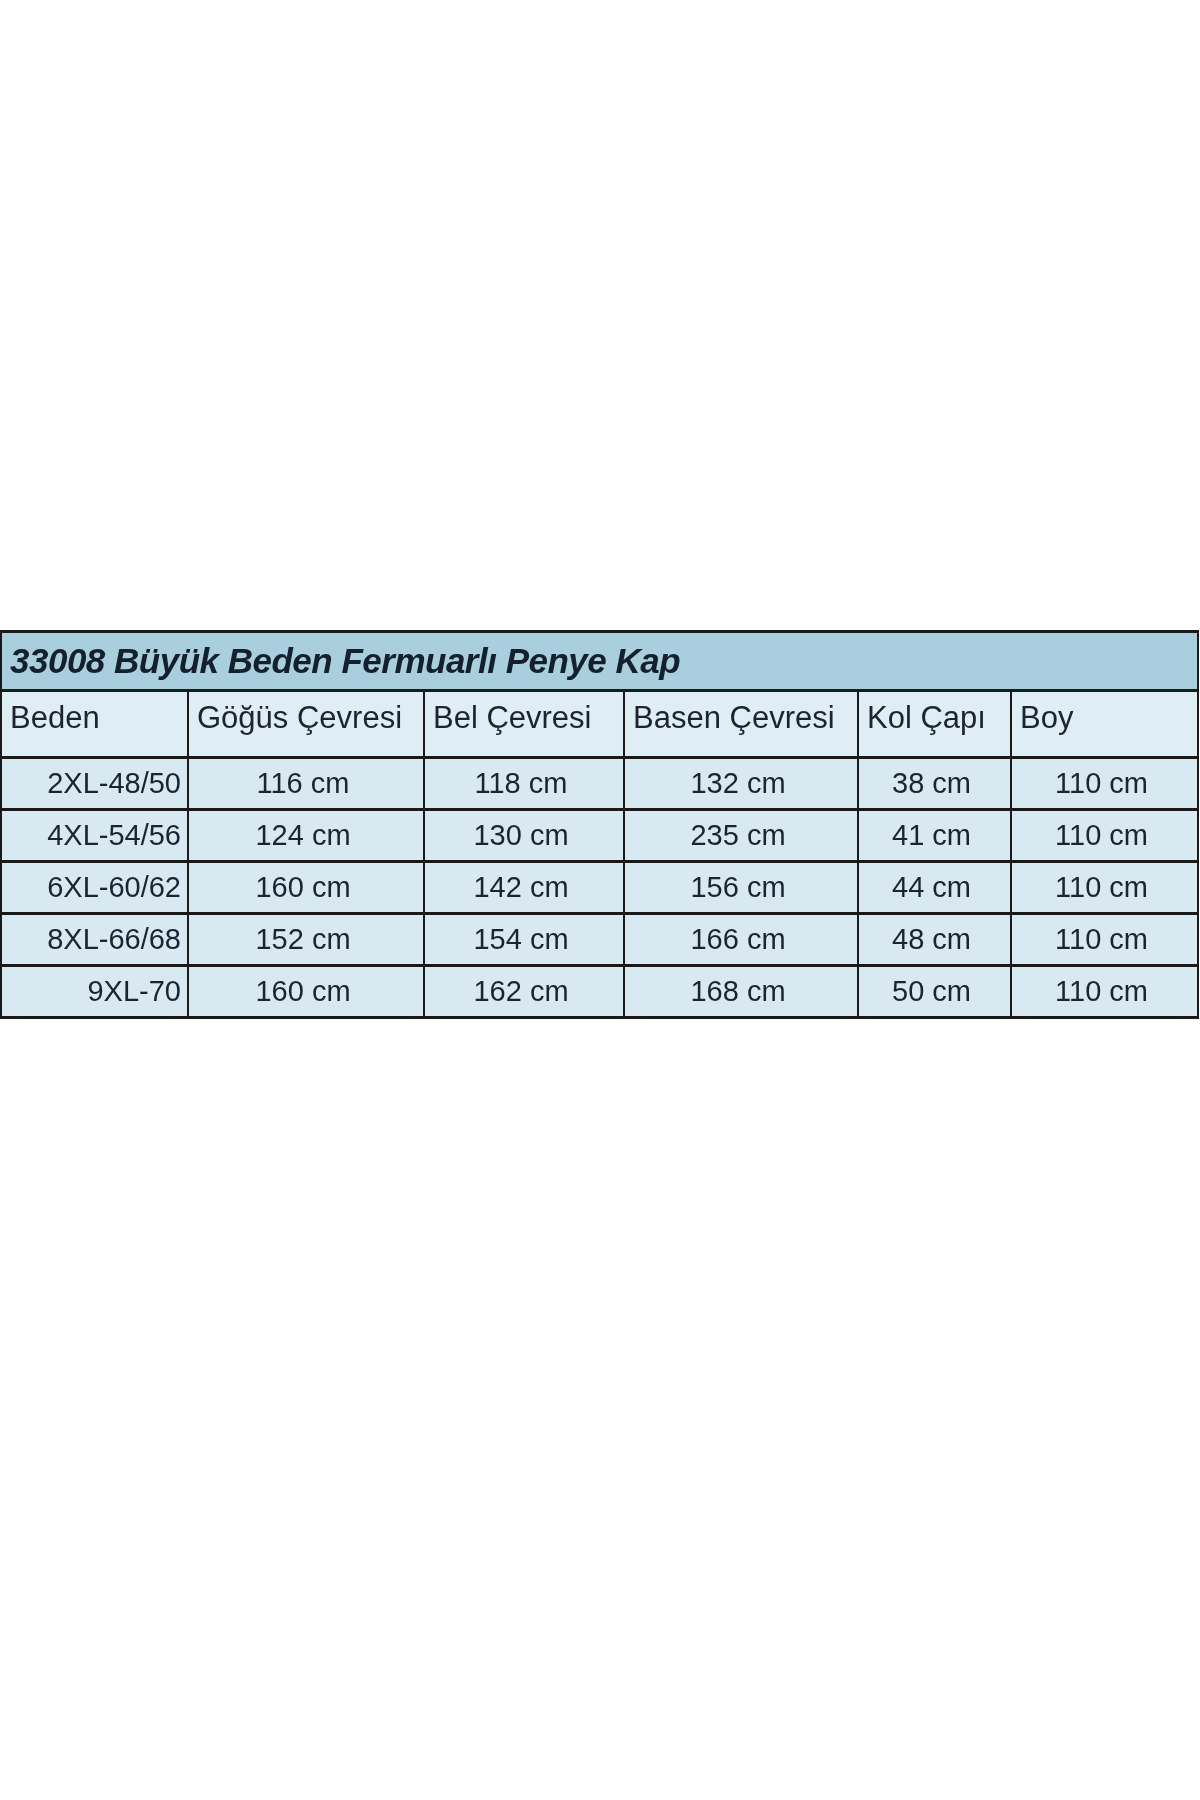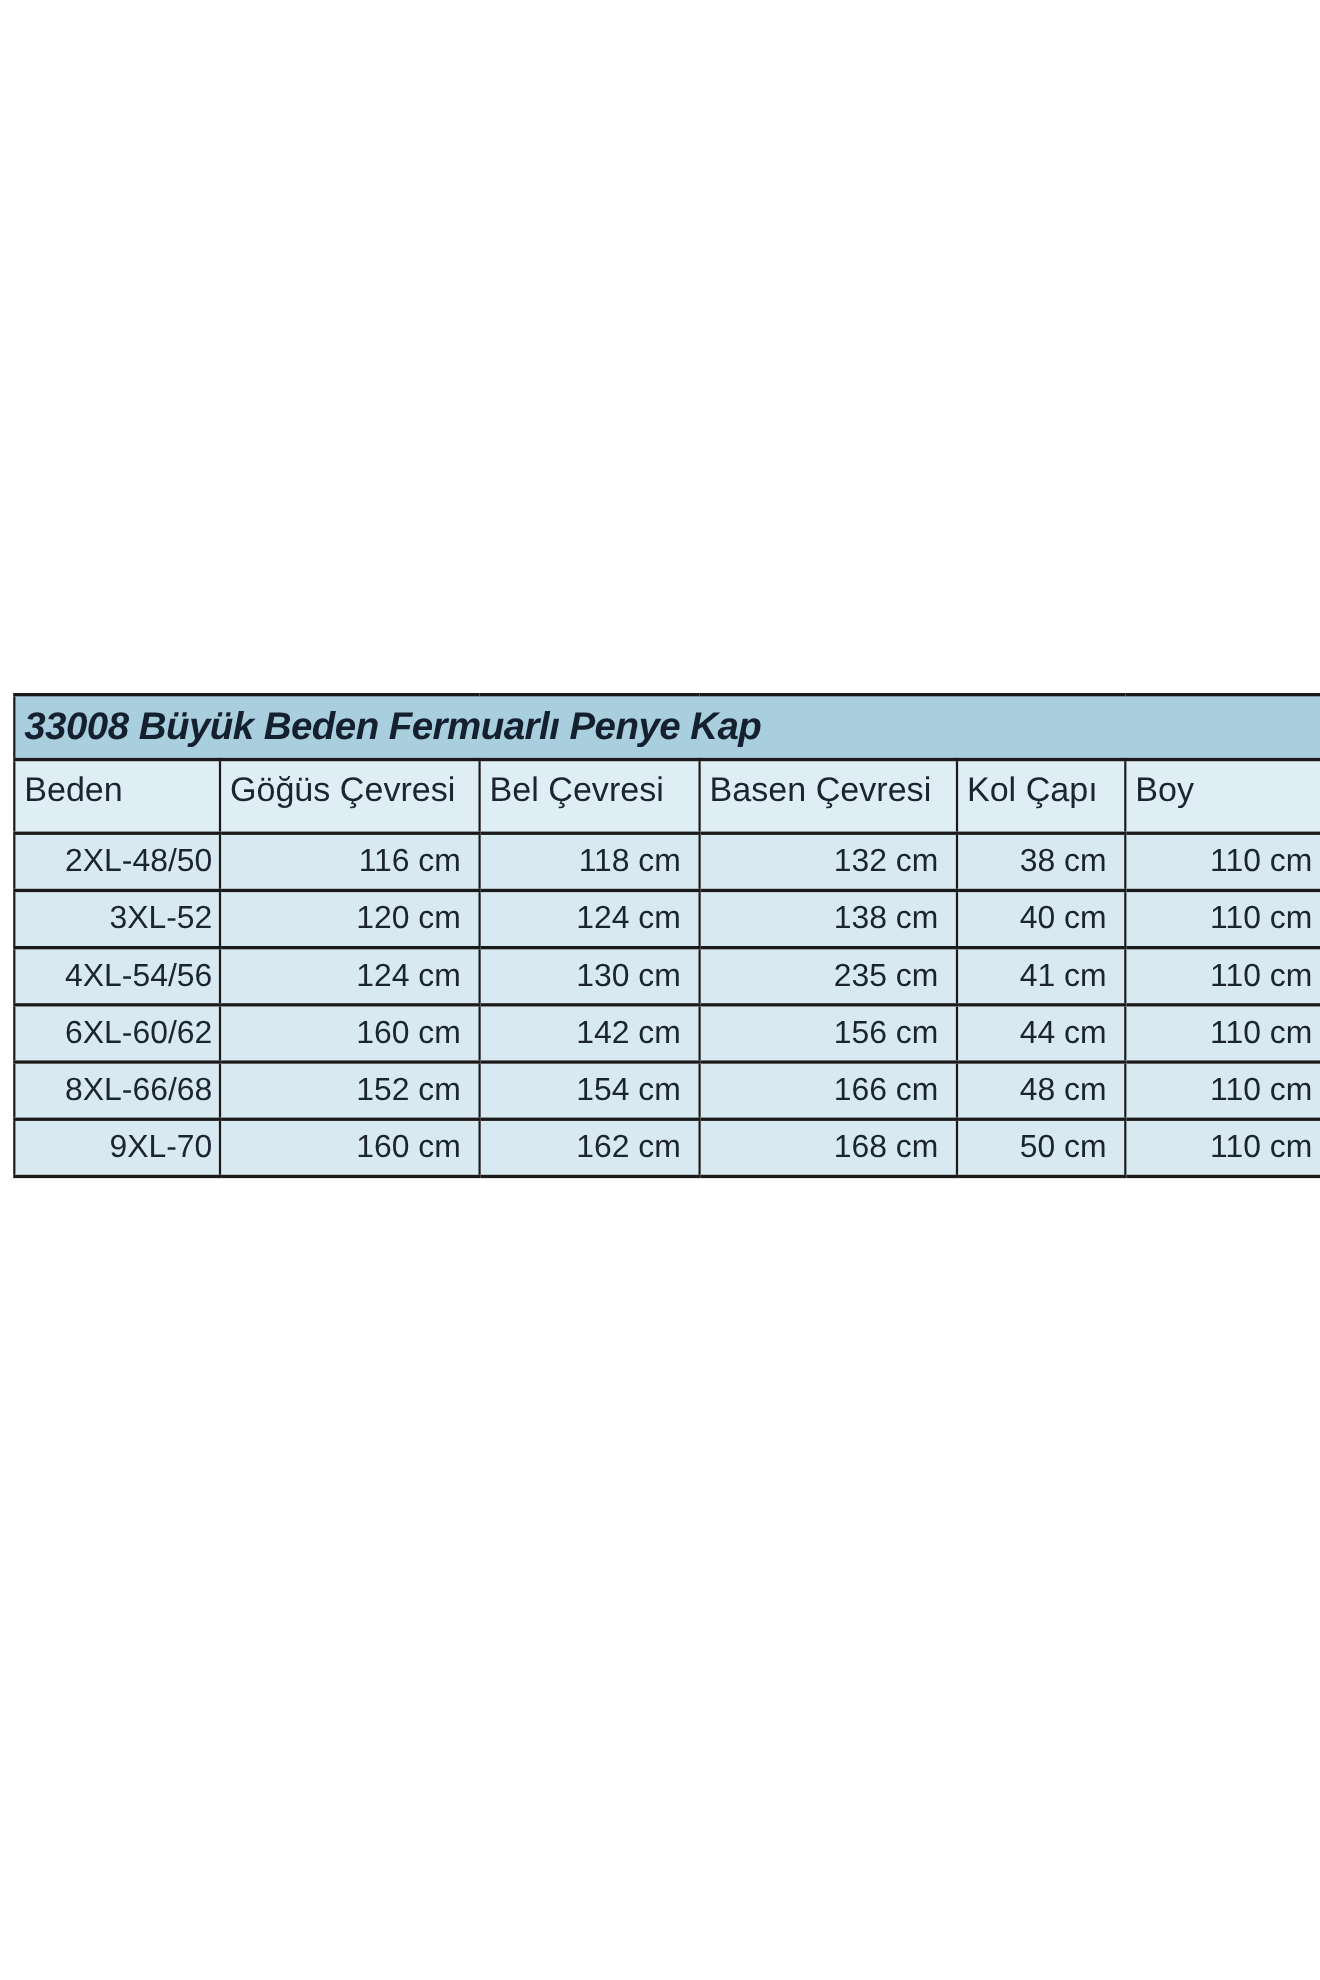--- a/index.html
+++ b/index.html
@@ -10,21 +10,21 @@
   }
   .page {
     position: relative;
     width: 1200px;
     height: 1800px;
     background: #ffffff;
     overflow: hidden;
   }
   .chart-wrap {
     position: absolute;
-    left: 12px;
+    left: 0px;
     top: 630px;
     width: 952px;
   }
   table.size-chart {
     border-collapse: collapse;
     table-layout: fixed;
     width: 1197px;
     color: #1b2430;
   }
   table.size-chart td, table.size-chart th {
@@ -50,21 +50,21 @@
     height: 52px;
     font-size: 31px;
     font-weight: normal;
     text-align: left;
     padding: 0 0 12px 8px;
   }
   tr.data-row td {
     background: #d8e9f1;
     height: 49px;
     font-size: 29px;
-    text-align: right;
+    text-align: center;
     padding: 0 16px 0 10px;
   }
   tr.data-row td.size-cell {
     text-align: right;
     padding: 0 6px 0 0;
   }
 </style>
 </head>
 <body>
 
@@ -95,28 +95,20 @@
       <tbody id="table-body">
           <tr class="data-row">
             <td class="size-cell">2XL-48/50</td>
             <td class="value-cell">116 cm</td>
             <td class="value-cell">118 cm</td>
             <td class="value-cell">132 cm</td>
             <td class="value-cell">38 cm</td>
             <td class="value-cell">110 cm</td>
           </tr>
           <tr class="data-row">
-            <td class="size-cell">3XL-52</td>
-            <td class="value-cell">120 cm</td>
-            <td class="value-cell">124 cm</td>
-            <td class="value-cell">138 cm</td>
-            <td class="value-cell">40 cm</td>
-            <td class="value-cell">110 cm</td>
-          </tr>
-          <tr class="data-row">
             <td class="size-cell">4XL-54/56</td>
             <td class="value-cell">124 cm</td>
             <td class="value-cell">130 cm</td>
             <td class="value-cell">235 cm</td>
             <td class="value-cell">41 cm</td>
             <td class="value-cell">110 cm</td>
           </tr>
           <tr class="data-row">
             <td class="size-cell">6XL-60/62</td>
             <td class="value-cell">160 cm</td>

